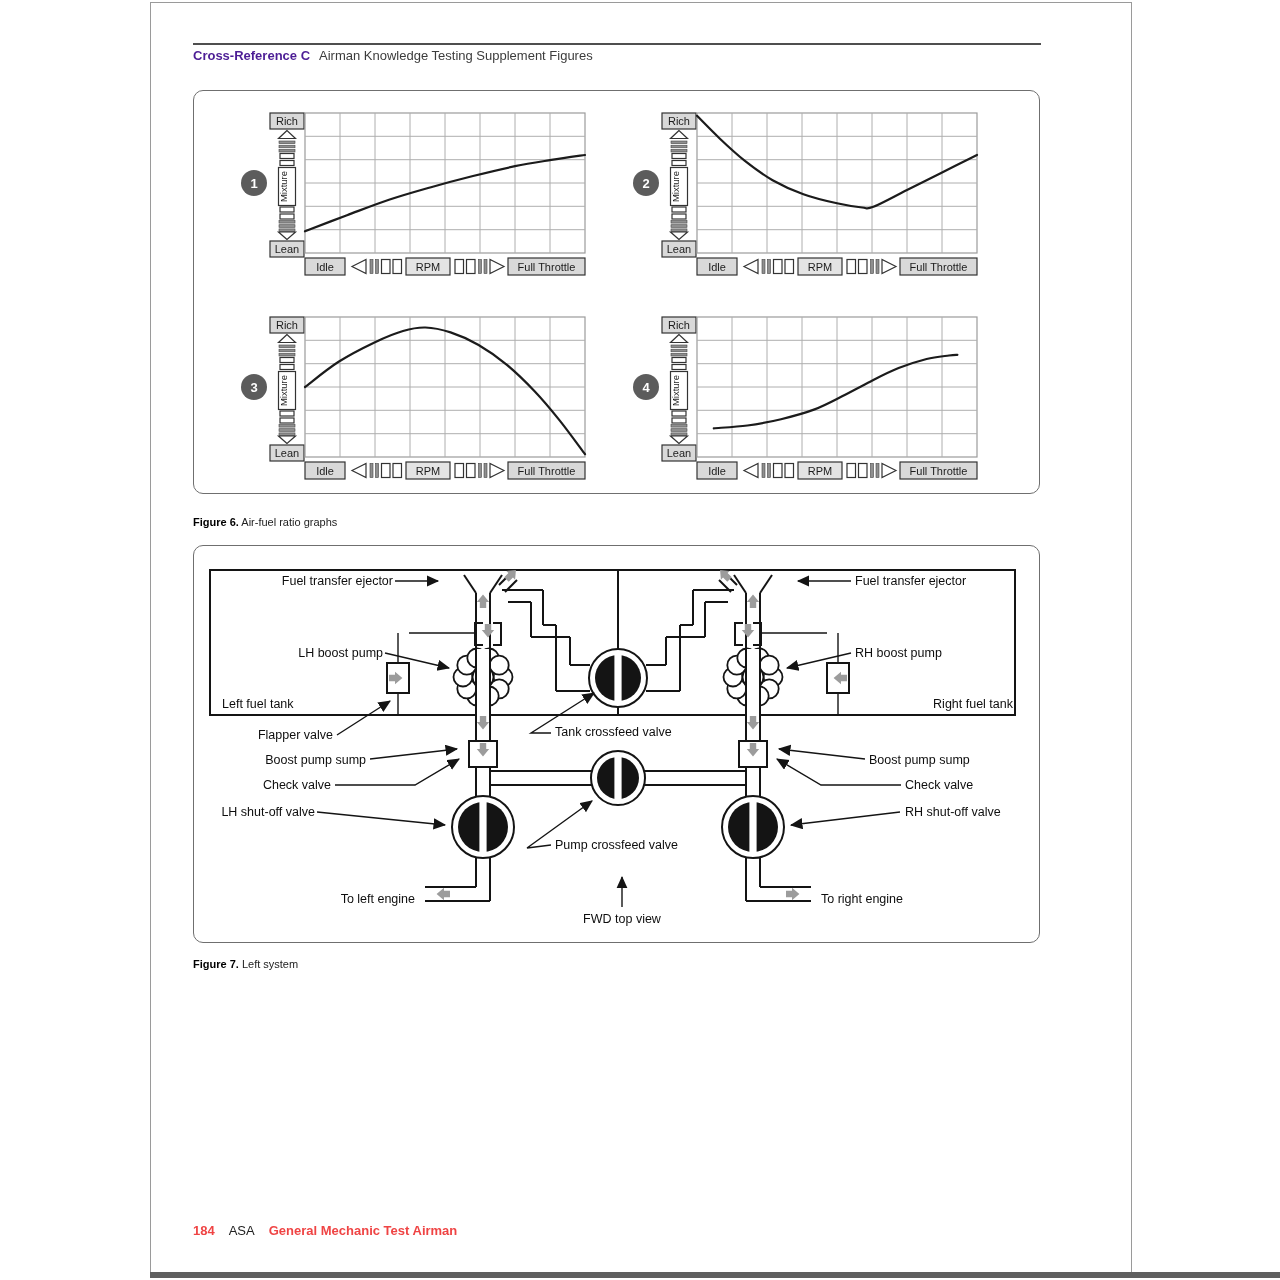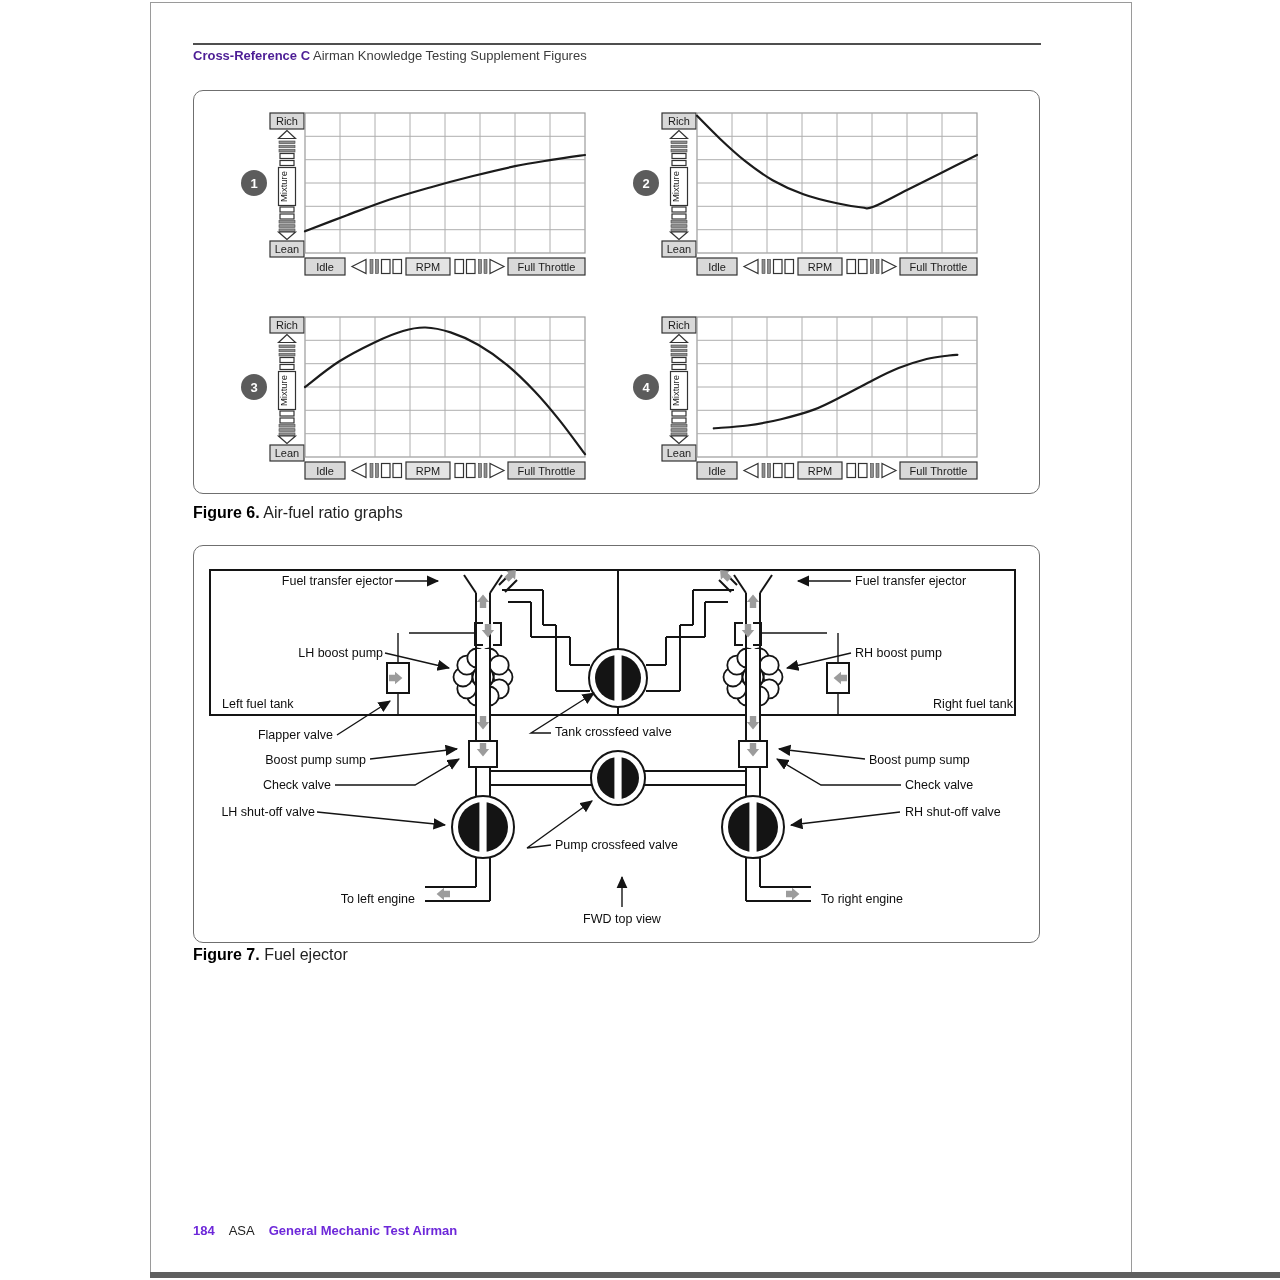--- a/index.html
+++ b/index.html
@@ -5,32 +5,32 @@
   html,body{margin:0;padding:0;background:#fff;width:1280px;height:1280px;position:relative;
             font-family:"Liberation Sans",sans-serif;-webkit-font-smoothing:antialiased;}
   .abs{position:absolute;}
   
   #page-frame{left:150px;top:2px;width:980px;height:1270px;border:1px solid #9a9a9a;border-bottom:none;background:#fff;}
   #scan-bottom-bar{left:150px;top:1272px;width:1130px;height:6px;background:#5f5f5f;}
   
   #header-rule{left:193px;top:43px;width:848px;height:2px;background:#4f4f4f;}
   #header-text{left:193px;top:48px;font-size:13px;color:#3c3c3c;}
   #header-text .hb{font-weight:bold;color:#4c1d95;}
-  #header-text .hr2{margin-left:3px;}
+  #header-text .hr2{margin-left:9px;}
   
   .figbox{border:1.6px solid #6f6f6f;border-radius:10px;background:#fff;}
   #fig6-box{left:193px;top:90px;width:845px;height:402px;}
   #fig7-box{left:193px;top:545px;width:845px;height:396px;}
-  .caption{font-size:16px;color:#222;}
+  .caption{font-size:11px;color:#222;margin-top:12px;}
   .caption .cb{font-weight:bold;color:#000;}
   #caption6{left:193px;top:504px;}
   #caption7{left:193px;top:946px;}
   
   #footer{left:193px;top:1223px;font-size:13px;color:#222;}
-  #footer .fb{font-weight:bold;color:#6d28d9;}
+  #footer .fb{font-weight:bold;color:#ef4444;}
   #footer .gap{display:inline-block;width:14px;}
   
   svg{overflow:visible;}
   .boxg{fill:#d9d9d9;stroke:#333;stroke-width:1.2;}
   .boxl{fill:#e4e4e4;stroke:#333;stroke-width:1.2;}
   .tri{fill:#fff;stroke:#333;stroke-width:1.2;}
   .thinbar{fill:#8f8f8f;stroke:#444;stroke-width:0.6;}
   .wbar{fill:#fff;stroke:#333;stroke-width:1.2;}
   .axis-t{font:11px "Liberation Sans",sans-serif;fill:#1c1c1c;text-anchor:middle;}
   .axis-t-sm{font:9.5px "Liberation Sans",sans-serif;fill:#1c1c1c;text-anchor:middle;}
@@ -364,18 +364,18 @@
     <text class="lbl" x="362" y="191">Tank crossfeed valve</text>
     <text class="lbl" x="362" y="304">Pump crossfeed valve</text>
     <text class="lbl" x="222" y="358" text-anchor="end">To left engine</text>
     <text class="lbl" x="628" y="358">To right engine</text>
     <text class="lbl" x="429" y="378" text-anchor="middle">FWD top view</text>
   </g>
 </svg>
 
 <div class="abs caption" id="caption7">
   <span class="cb">Figure 7.</span>
-  <span>Fuel ejector</span>
+  <span>Left system</span>
 </div>
 
 <div class="abs" id="footer">
   <span class="fb">184</span><span class="gap"></span><span>ASA</span><span class="gap"></span><span class="fb">General Mechanic Test Airman</span>
 </div>
 
 </body></html>

